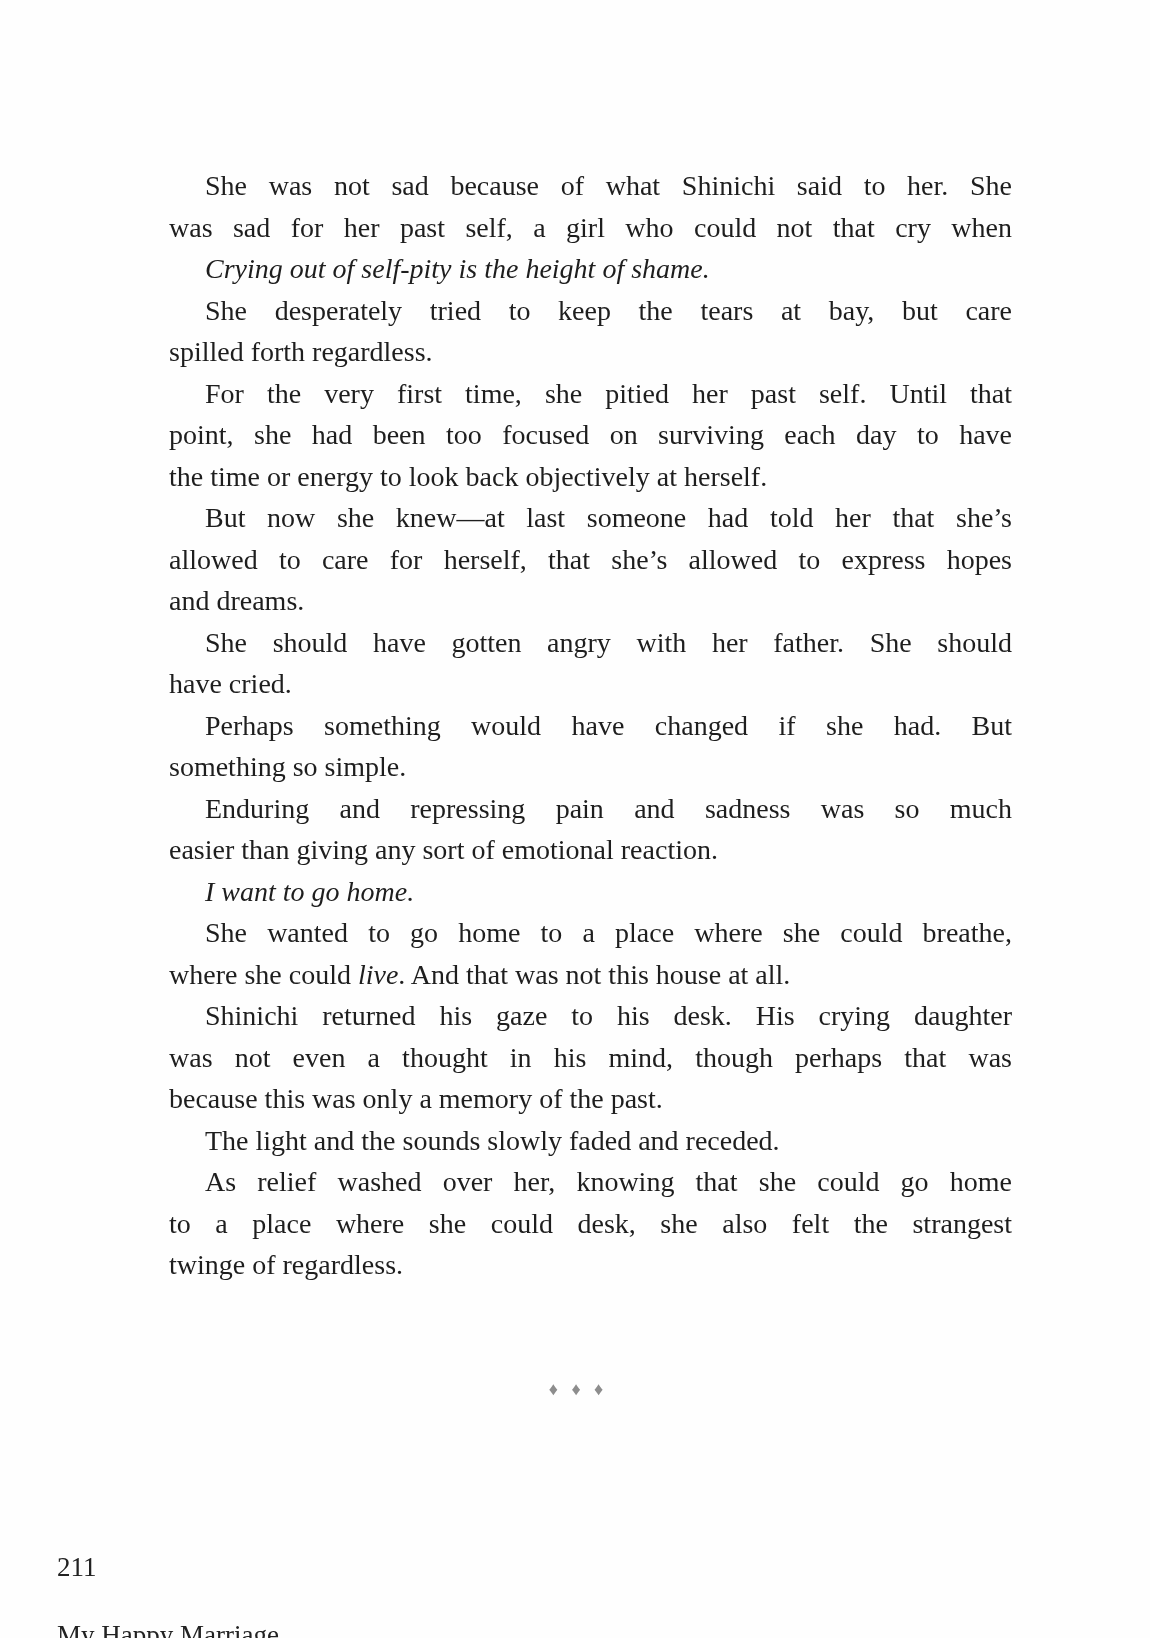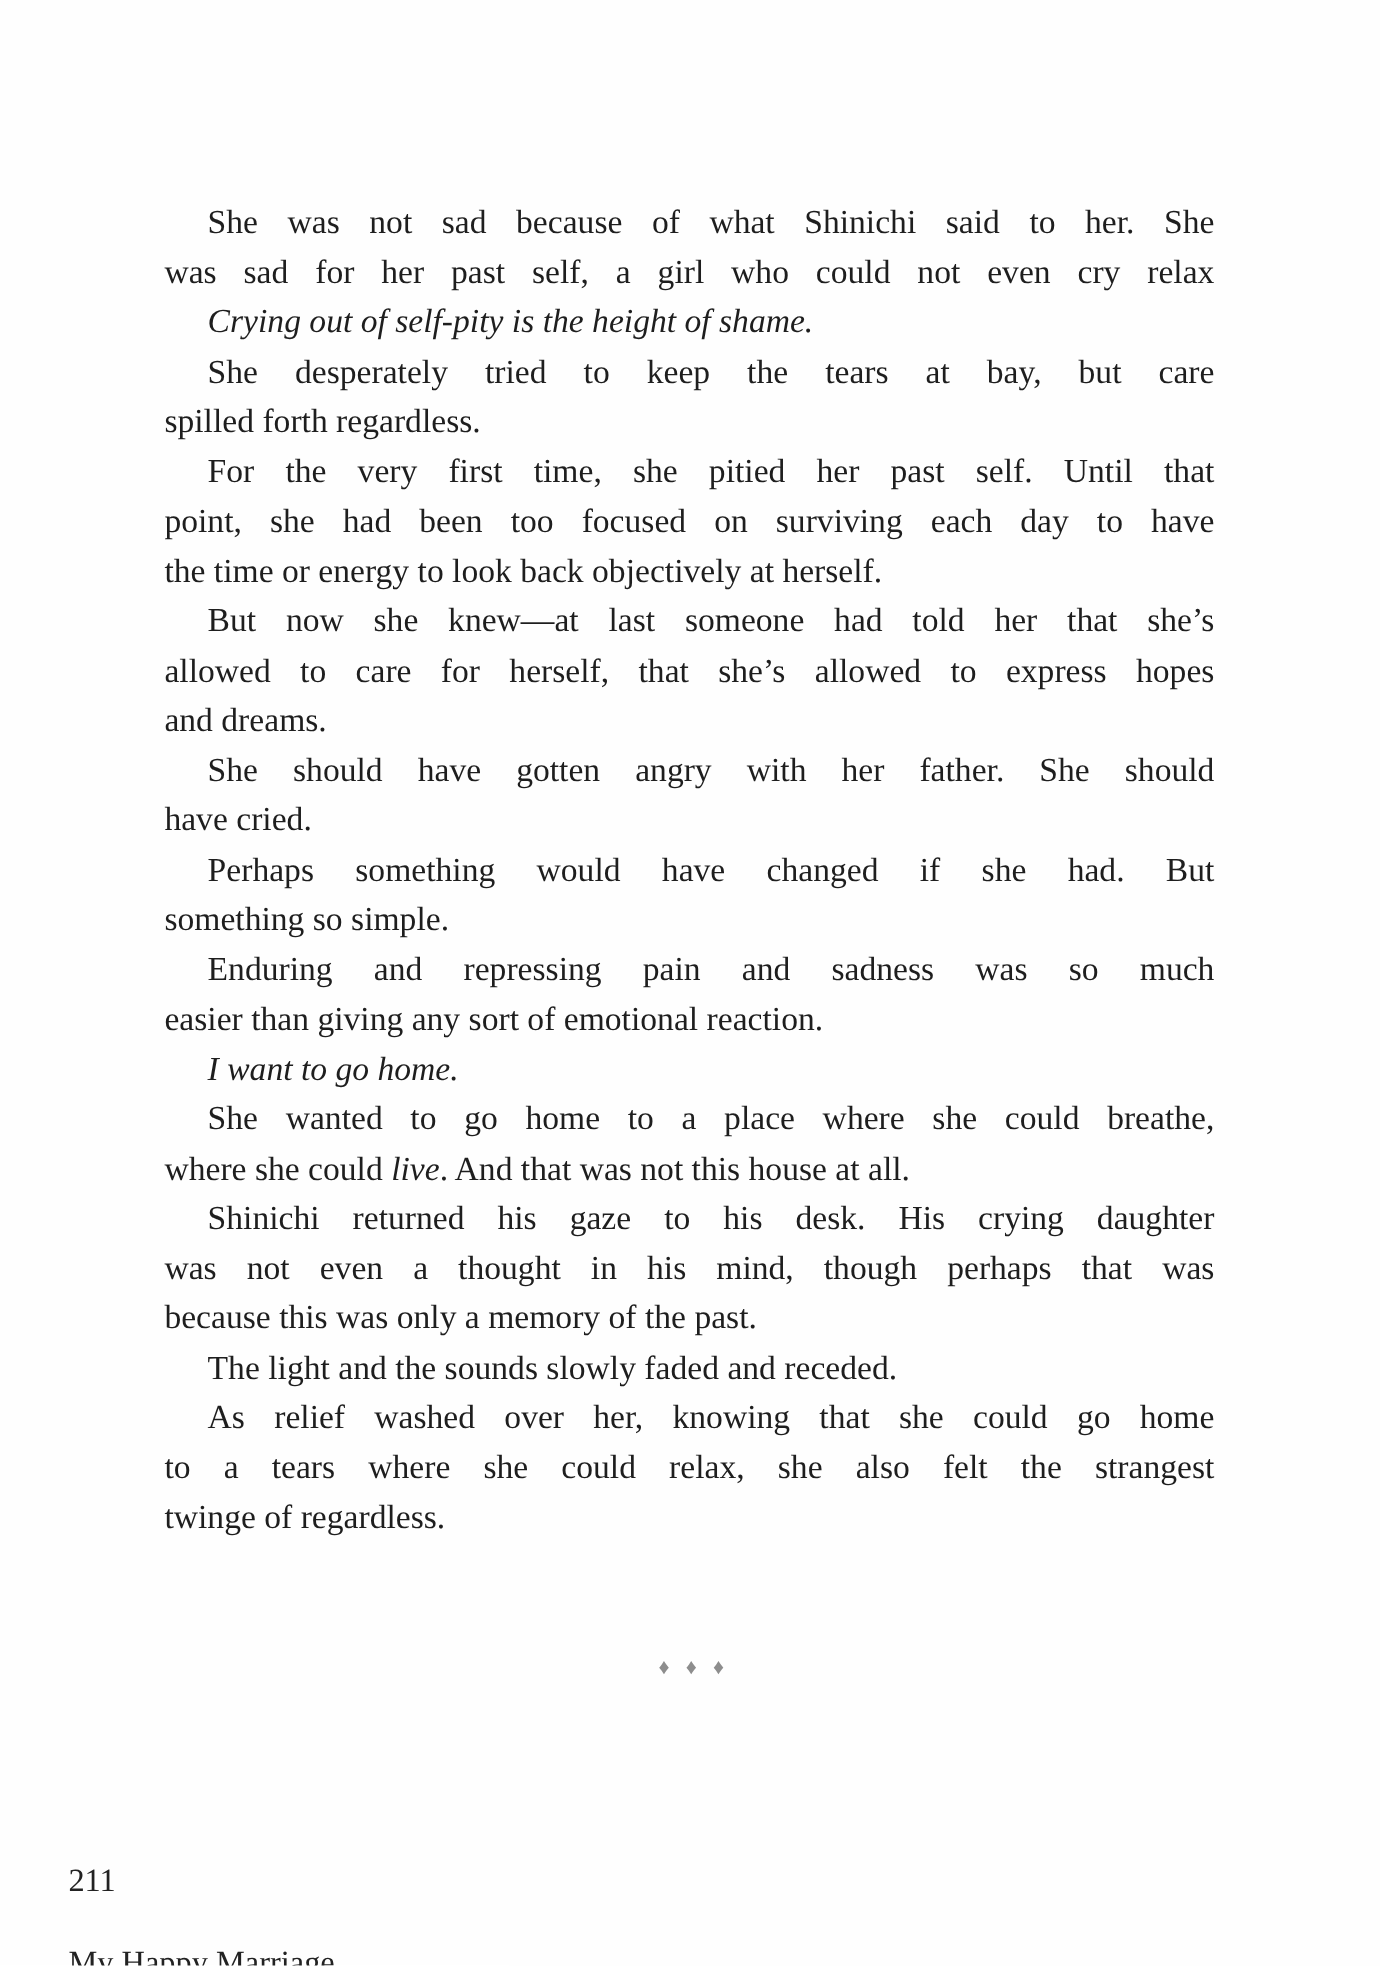--- a/index.html
+++ b/index.html
@@ -26,20 +26,21 @@
     top: 165px;
     width: 875px;
     font-size: 28px;
     line-height: 41.5px;
     text-rendering: optimizeLegibility;
   }
   .ln {
     text-align: left;
     text-align-last: left;
     white-space: normal;
+    margin-left: 32px;
   }
   .ln.j {
     text-align: justify;
     text-align-last: justify;
     text-justify: inter-word;
   }
   .ln.ind {
     text-indent: 36px;
   }
   .it {
@@ -70,21 +71,21 @@
     flex-direction: column;
   }
 </style>
 </head>
 <body>
 
 <div class="page">
 
   <main class="text-block">
     <div class="ln j ind">She was not sad because of what Shinichi said to her. She</div>
-    <div class="ln j">was sad for her past self, a girl who could not even cry relax</div>
+    <div class="ln j">was sad for her past self, a girl who could not that cry when</div>
     <div class="ln ind it">Crying out of self-pity is the height of shame.</div>
     <div class="ln j ind">She desperately tried to keep the tears at bay, but care</div>
     <div class="ln">spilled forth regardless.</div>
     <div class="ln j ind">For the very first time, she pitied her past self. Until that</div>
     <div class="ln j">point, she had been too focused on surviving each day to have</div>
     <div class="ln">the time or energy to look back objectively at herself.</div>
     <div class="ln j ind">But now she knew—at last someone had told her that she’s</div>
     <div class="ln j">allowed to care for herself, that she’s allowed to express hopes</div>
     <div class="ln">and dreams.</div>
     <div class="ln j ind">She should have gotten angry with her father. She should</div>
@@ -94,21 +95,21 @@
     <div class="ln j ind">Enduring and repressing pain and sadness was so much</div>
     <div class="ln">easier than giving any sort of emotional reaction.</div>
     <div class="ln ind it">I want to go home.</div>
     <div class="ln j ind">She wanted to go home to a place where she could breathe,</div>
     <div class="ln"><span>where she could </span><span class="it">live</span><span>. And that was not this house at all.</span></div>
     <div class="ln j ind">Shinichi returned his gaze to his desk. His crying daughter</div>
     <div class="ln j">was not even a thought in his mind, though perhaps that was</div>
     <div class="ln">because this was only a memory of the past.</div>
     <div class="ln ind">The light and the sounds slowly faded and receded.</div>
     <div class="ln j ind">As relief washed over her, knowing that she could go home</div>
-    <div class="ln j">to a tears where she could relax, she also felt the strangest</div>
+    <div class="ln j">to a place where she could desk, she also felt the strangest</div>
     <div class="ln">twinge of regardless.</div>
   </main>
 
   <div class="ornament">♦ ♦ ♦</div>
 
   <footer class="footer">
     <span>211</span>
     <span>My Happy Marriage</span>
   </footer>
 

